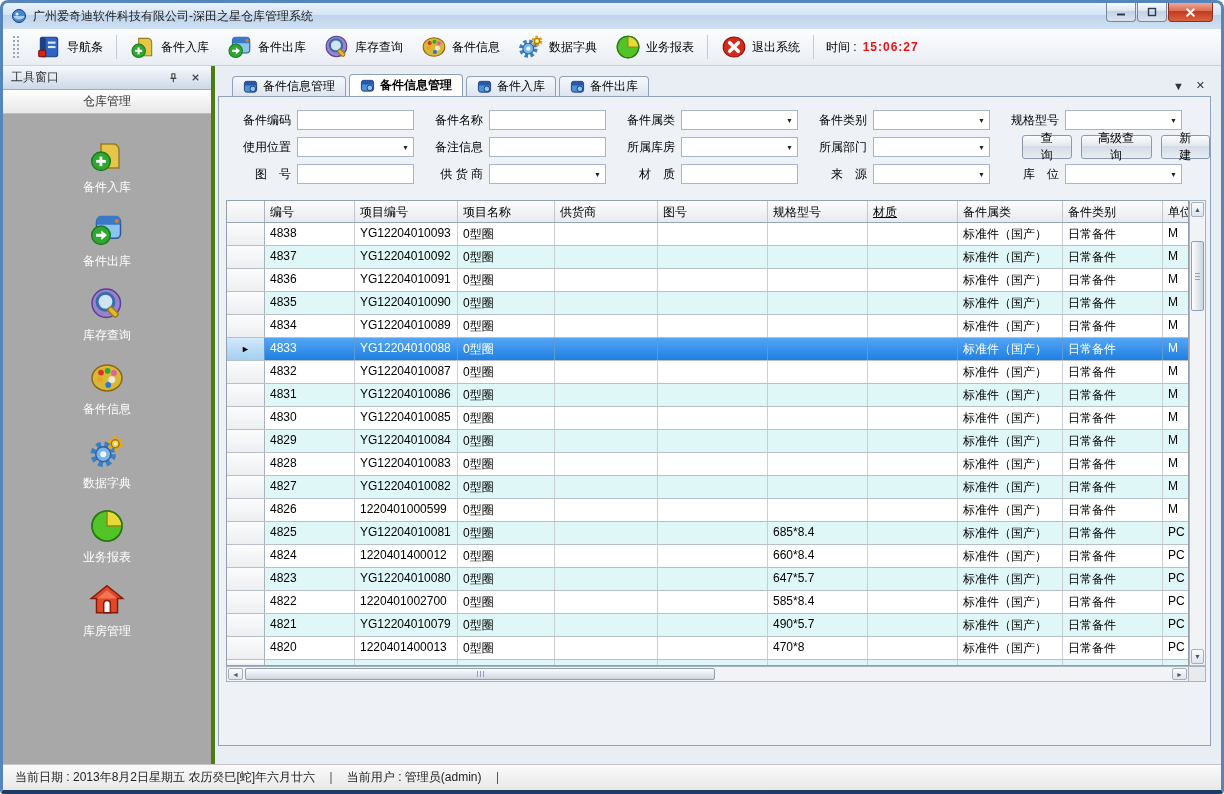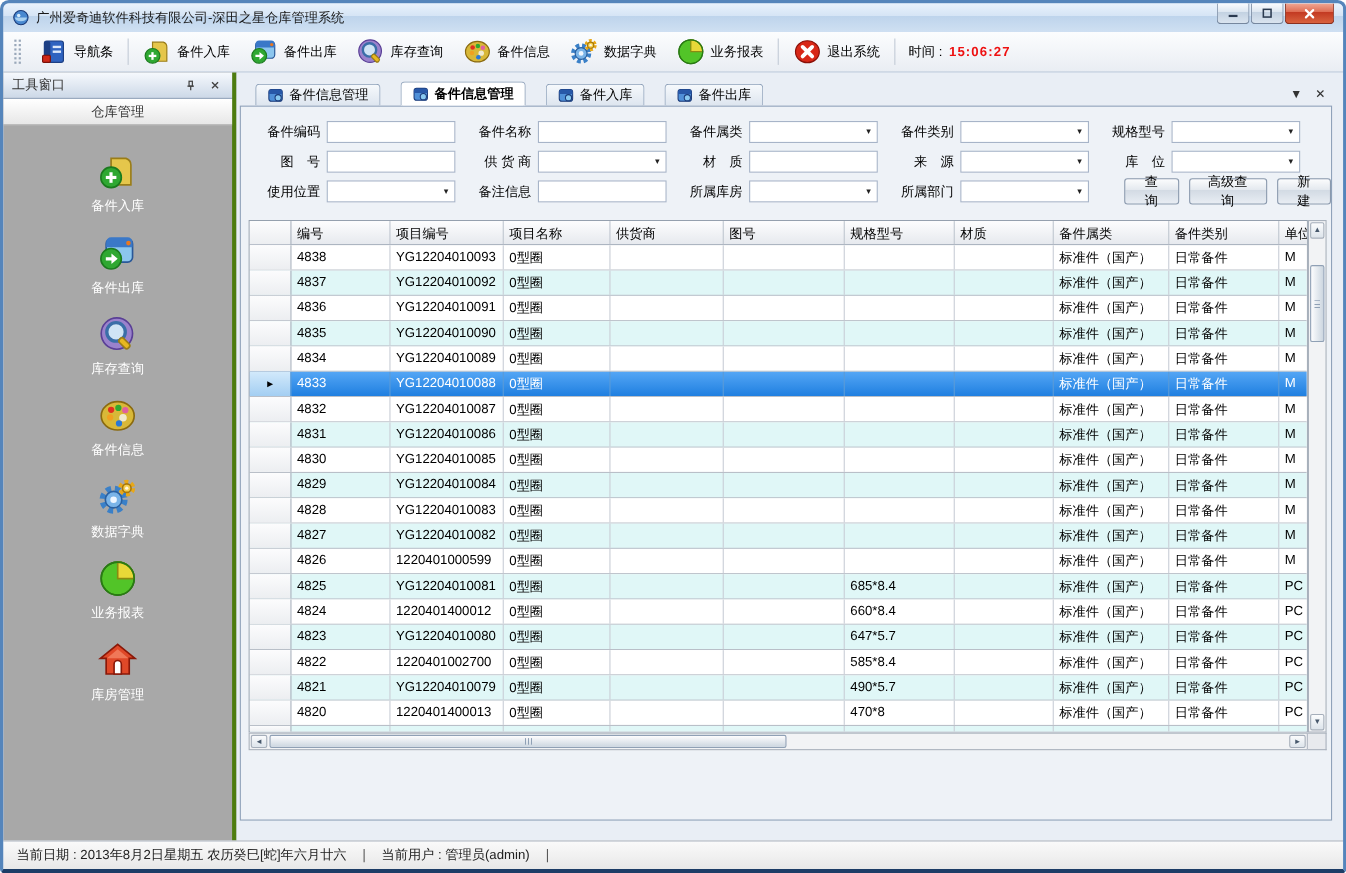--- a/index.html
+++ b/index.html
@@ -38,21 +38,21 @@
   .sb-tool{width:16px;height:16px;display:inline-flex;align-items:center;justify-content:center;margin-left:6px;cursor:default;}
   .sb-group{height:24px;background:linear-gradient(#ffffff,#e7e7e7);border-bottom:1px solid #bcbcbc;
     display:flex;align-items:center;justify-content:center;color:#333;flex:0 0 auto;}
   .sb-body{flex:1;display:flex;flex-direction:column;align-items:center;padding-top:24px;gap:16px;overflow:hidden;}
   .sb-item{display:flex;flex-direction:column;align-items:center;gap:5px;color:#fff;cursor:default;}
   .sb-item .ic{width:36px;height:36px;display:inline-flex;}
   
   .content{flex:1;display:flex;flex-direction:column;padding:8px 10px 0 3px;min-width:0;background:#e9eef5;}
   .tabbar{display:flex;align-items:flex-end;height:22px;padding-left:14px;position:relative;flex:0 0 auto;}
   .tab-list{display:flex;align-items:flex-end;}
-  .tab{display:flex;align-items:center;gap:5px;height:20px;padding:0 10px;margin-right:18px;
+  .tab{display:flex;align-items:center;gap:5px;height:20px;padding:0 10px;margin-right:3px;
     background:linear-gradient(#f6f9fc,#dde5ef);border:1px solid #8fa2ba;border-bottom:none;border-radius:4px 4px 0 0;cursor:default;white-space:nowrap;}
   .tab .ic{width:15px;height:15px;display:inline-flex;}
   .tab.active{background:#ffffff;font-weight:bold;height:22px;position:relative;z-index:2;}
   .tab-controls{position:absolute;right:6px;bottom:4px;display:flex;gap:12px;color:#333;align-items:center;}
   .tab-controls span{cursor:default;font-size:11px;}
   .tabpage{flex:1;border:1px solid #8fa2ba;background:#eef2f7;display:flex;flex-direction:column;margin-bottom:18px;min-height:0;position:relative;z-index:1;}
   
   .search-panel{padding:12px 0 8px 14px;flex:0 0 auto;}
   .s-row{display:flex;align-items:center;margin-bottom:5px;height:22px;}
   .s-group{display:flex;align-items:center;margin-right:11px;}
@@ -429,48 +429,20 @@
               </div>
               <div class="s-group">
                 <span class="s-label">规格型号</span>
                 <div class="s-select">
                   <span class="arr">▼</span>
                 </div>
               </div>
             </div>
             <div class="s-row">
               <div class="s-group">
-                <span class="s-label">图　号</span>
-                <input class="s-input" type="text" style="">
-              </div>
-              <div class="s-group">
-                <span class="s-label">供 货 商</span>
-                <div class="s-select">
-                  <span class="arr">▼</span>
-                </div>
-              </div>
-              <div class="s-group">
-                <span class="s-label">材　质</span>
-                <input class="s-input" type="text" style="">
-              </div>
-              <div class="s-group">
-                <span class="s-label">来　源</span>
-                <div class="s-select">
-                  <span class="arr">▼</span>
-                </div>
-              </div>
-              <div class="s-group">
-                <span class="s-label">库　位</span>
-                <div class="s-select">
-                  <span class="arr">▼</span>
-                </div>
-              </div>
-            </div>
-            <div class="s-row">
-              <div class="s-group">
                 <span class="s-label">使用位置</span>
                 <div class="s-select">
                   <span class="arr">▼</span>
                 </div>
               </div>
               <div class="s-group">
                 <span class="s-label">备注信息</span>
                 <input class="s-input" type="text" style="">
               </div>
               <div class="s-group">
@@ -482,35 +454,63 @@
               <div class="s-group">
                 <span class="s-label">所属部门</span>
                 <div class="s-select">
                   <span class="arr">▼</span>
                 </div>
               </div>
               <div class="s-buttons">
                 <button class="btn">查询</button>
                 <button class="btn">高级查询</button>
                 <button class="btn">新建</button>
+              </div>
+            </div>
+            <div class="s-row">
+              <div class="s-group">
+                <span class="s-label">图　号</span>
+                <input class="s-input" type="text" style="">
+              </div>
+              <div class="s-group">
+                <span class="s-label">供 货 商</span>
+                <div class="s-select">
+                  <span class="arr">▼</span>
+                </div>
+              </div>
+              <div class="s-group">
+                <span class="s-label">材　质</span>
+                <input class="s-input" type="text" style="">
+              </div>
+              <div class="s-group">
+                <span class="s-label">来　源</span>
+                <div class="s-select">
+                  <span class="arr">▼</span>
+                </div>
+              </div>
+              <div class="s-group">
+                <span class="s-label">库　位</span>
+                <div class="s-select">
+                  <span class="arr">▼</span>
+                </div>
               </div>
             </div>
           </div>
 
         <div class="grid-wrap">
           <div class="grid">
             <div class="g-header" id="grid-header">
                 <div class="g-hcell g-selcell" style="width: 38px;"></div>
                 <div class="g-hcell" style="width: 90px;">编号</div>
                 <div class="g-hcell" style="width: 103px;">项目编号</div>
                 <div class="g-hcell" style="width: 97px;">项目名称</div>
                 <div class="g-hcell" style="width: 103px;">供货商</div>
                 <div class="g-hcell" style="width: 110px;">图号</div>
                 <div class="g-hcell" style="width: 100px;">规格型号</div>
-                <div class="g-hcell" style="width: 90px;">材质</div>
+                <div class="g-hcell" style="width: 90px; text-decoration: underline;">材质</div>
                 <div class="g-hcell" style="width: 105px;">备件属类</div>
                 <div class="g-hcell" style="width: 100px;">备件类别</div>
                 <div class="g-hcell" style="width: 27px;">单位</div>
               </div>
             <div id="grid-body">
                 <div class="g-row">
                   <div class="g-cell g-selcell" style="width: 38px;"></div>
                   <div class="g-cell" style="width: 90px;">4838</div>
                   <div class="g-cell" style="width: 103px;">YG12204010093</div>
                   <div class="g-cell" style="width: 97px;">0型圈</div>

